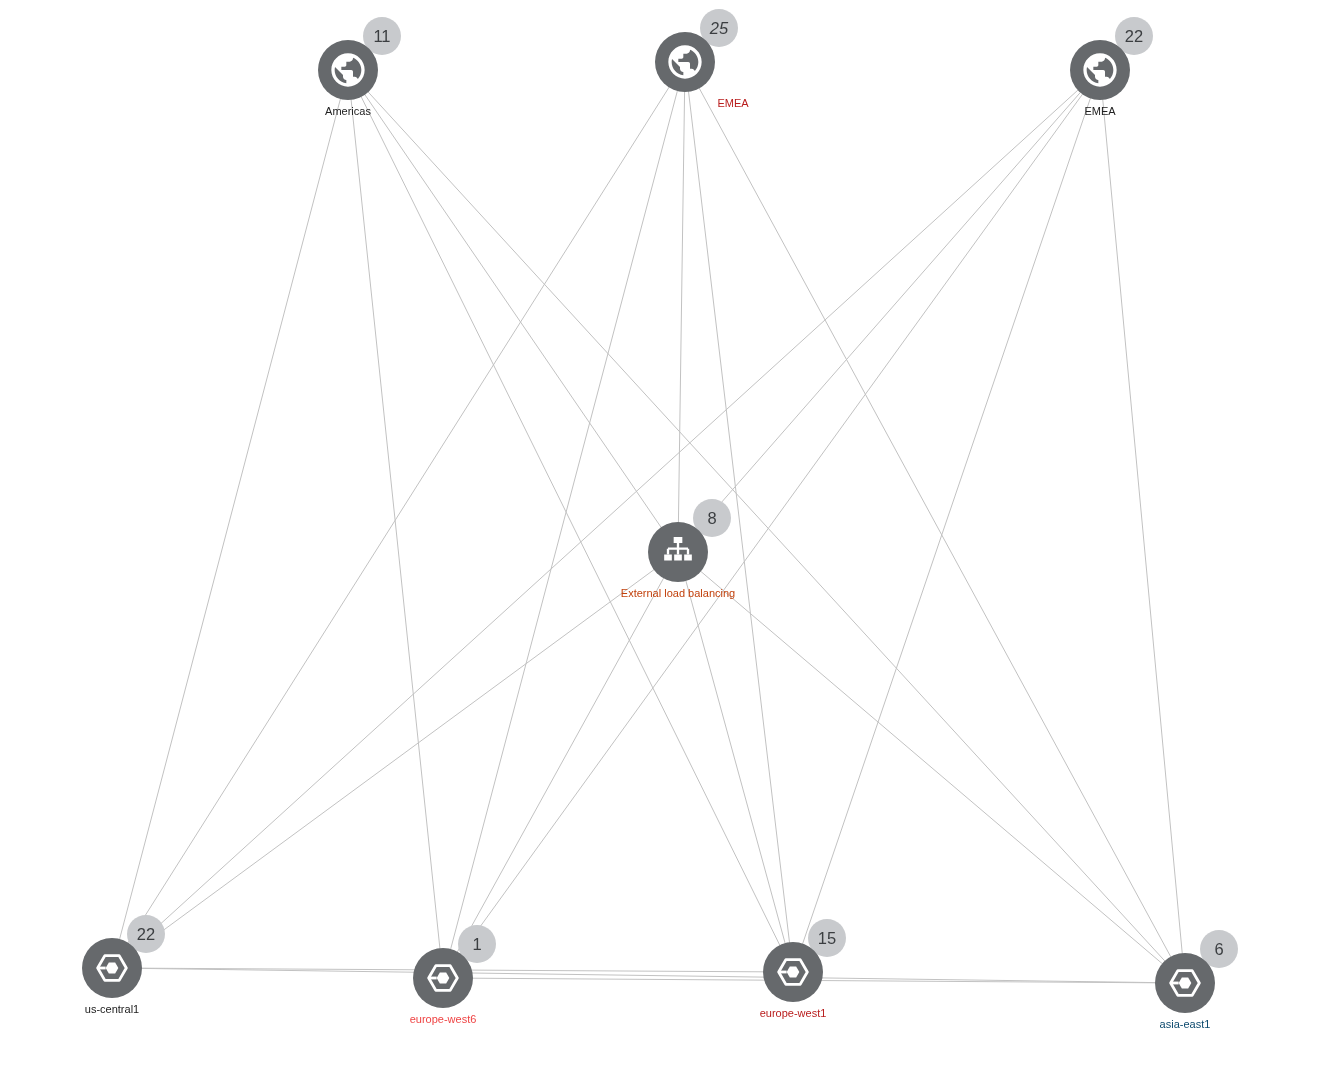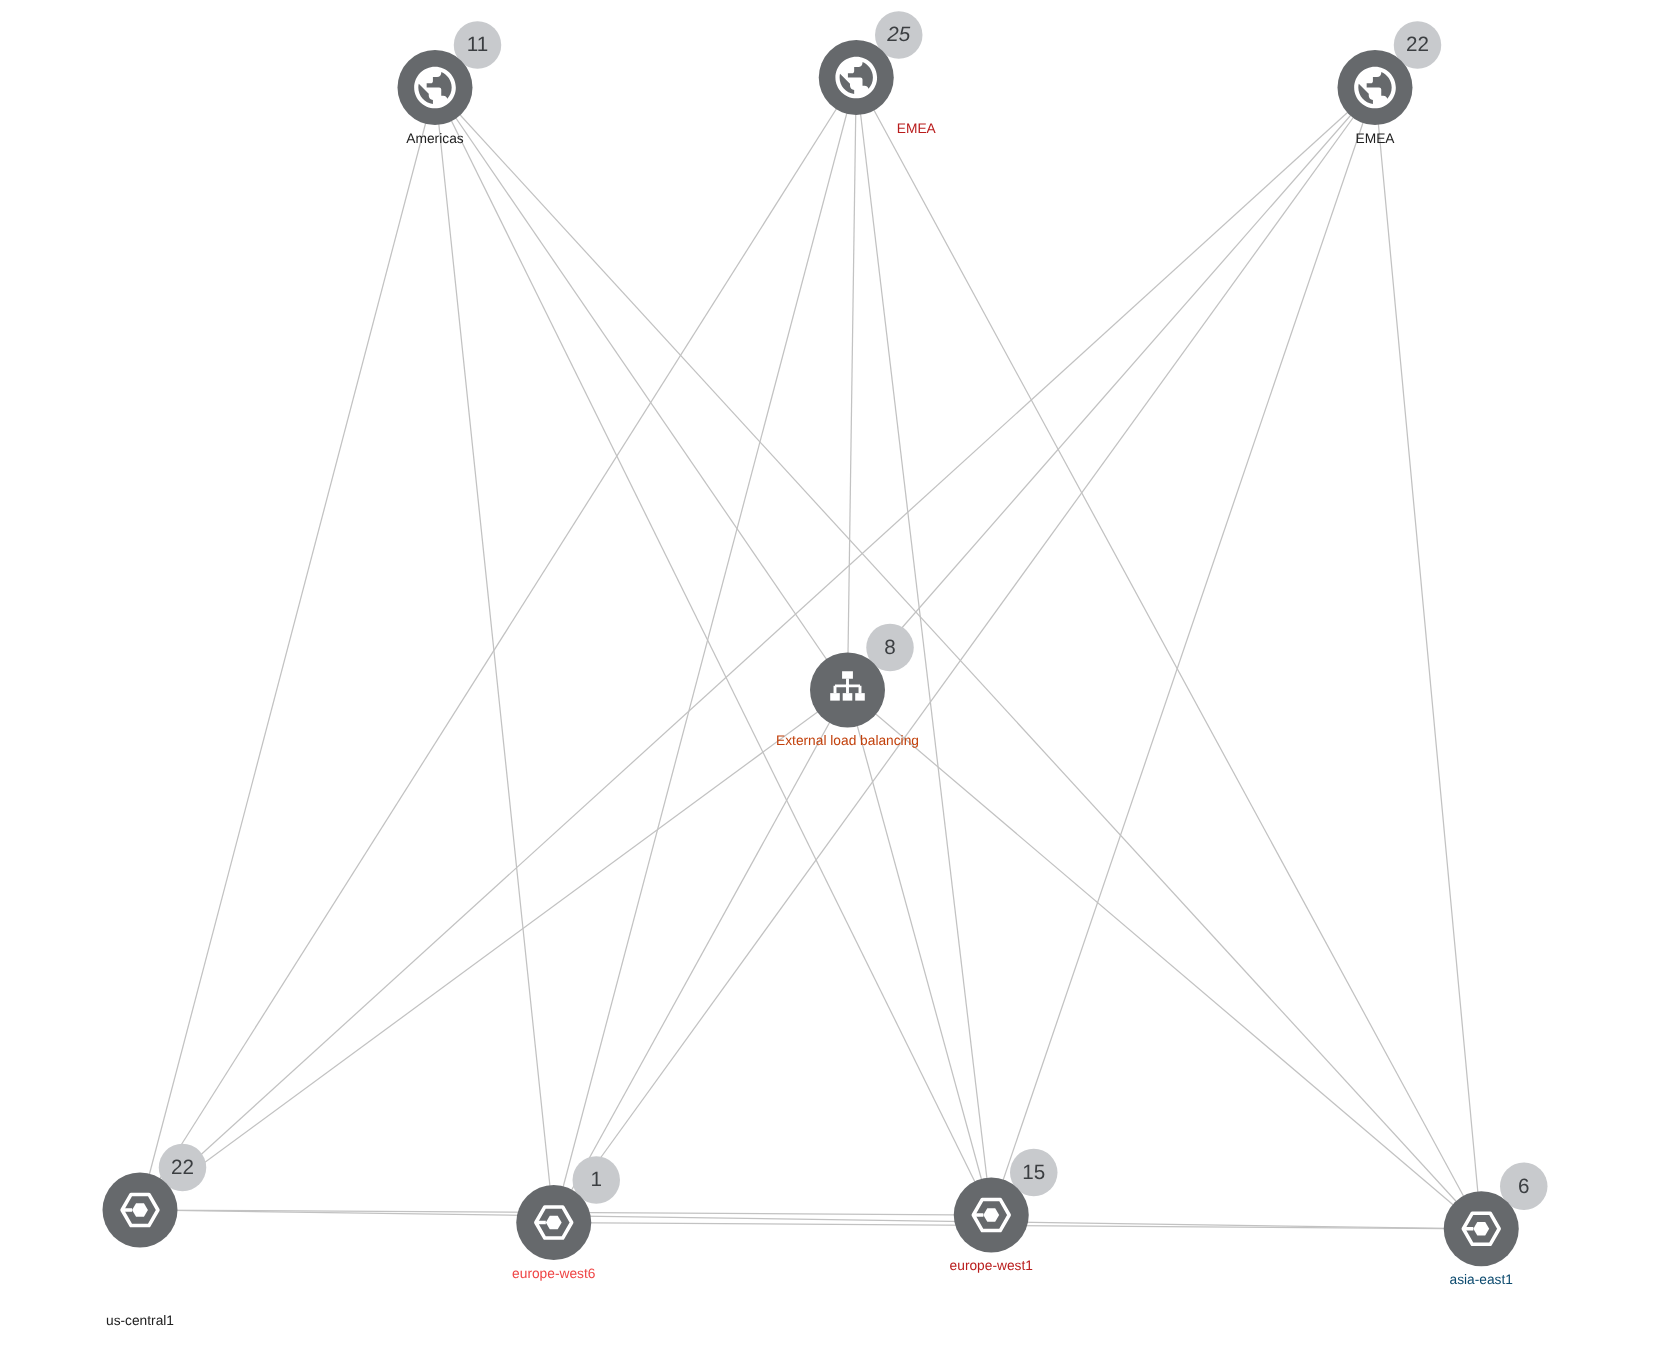--- a/index.html
+++ b/index.html
@@ -113,21 +113,21 @@
         <div class="badge" style="background: rgb(200, 202, 205); color: rgb(59, 62, 65);">22</div>
         <div class="circle" style="background: rgb(102, 105, 108);">
           <svg viewBox="0 0 24 24">
             <g stroke="#ffffff" stroke-width="1.7" fill="none" stroke-linejoin="round">
               <path d="M20.6 12L16.3 19.45L7.7 19.45L3.4 12L7.7 4.55L16.3 4.55Z"></path>
               <path d="M3.4 12H8.2"></path>
             </g>
             <path fill="#ffffff" d="M15.8 12L13.9 15.29L10.1 15.29L8.2 12L10.1 8.71L13.9 8.71Z"></path>
           </svg>
         </div>
-        <div class="label" style="color: rgb(33, 33, 33); margin-top: 48px;">us-central1</div>
+        <div class="label" style="color: rgb(33, 33, 33);">us-central1</div>
       </div>
       <div class="node" style="left: 443px; top: 978px;">
         <div class="badge" style="background: rgb(200, 202, 205); color: rgb(59, 62, 65);">1</div>
         <div class="circle" style="background: rgb(102, 105, 108);">
           <svg viewBox="0 0 24 24">
             <g stroke="#ffffff" stroke-width="1.7" fill="none" stroke-linejoin="round">
               <path d="M20.6 12L16.3 19.45L7.7 19.45L3.4 12L7.7 4.55L16.3 4.55Z"></path>
               <path d="M3.4 12H8.2"></path>
             </g>
             <path fill="#ffffff" d="M15.8 12L13.9 15.29L10.1 15.29L8.2 12L10.1 8.71L13.9 8.71Z"></path>

